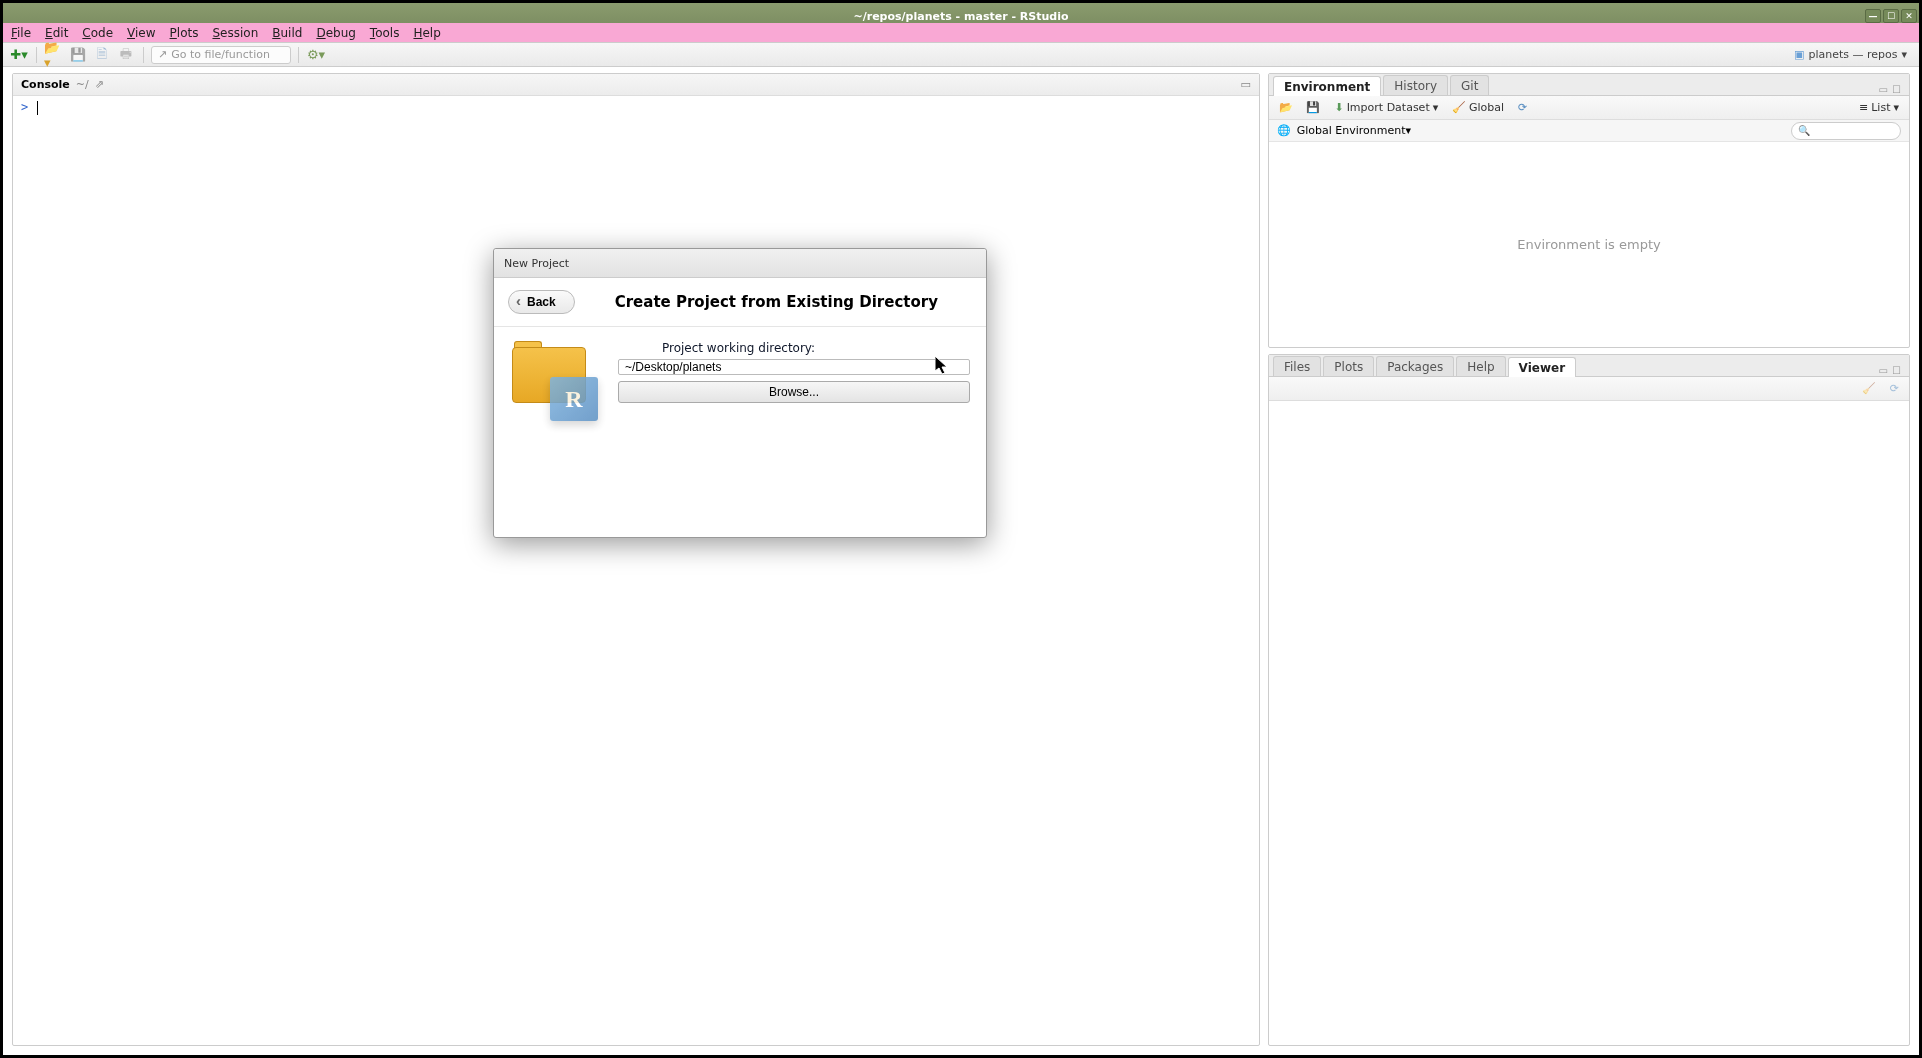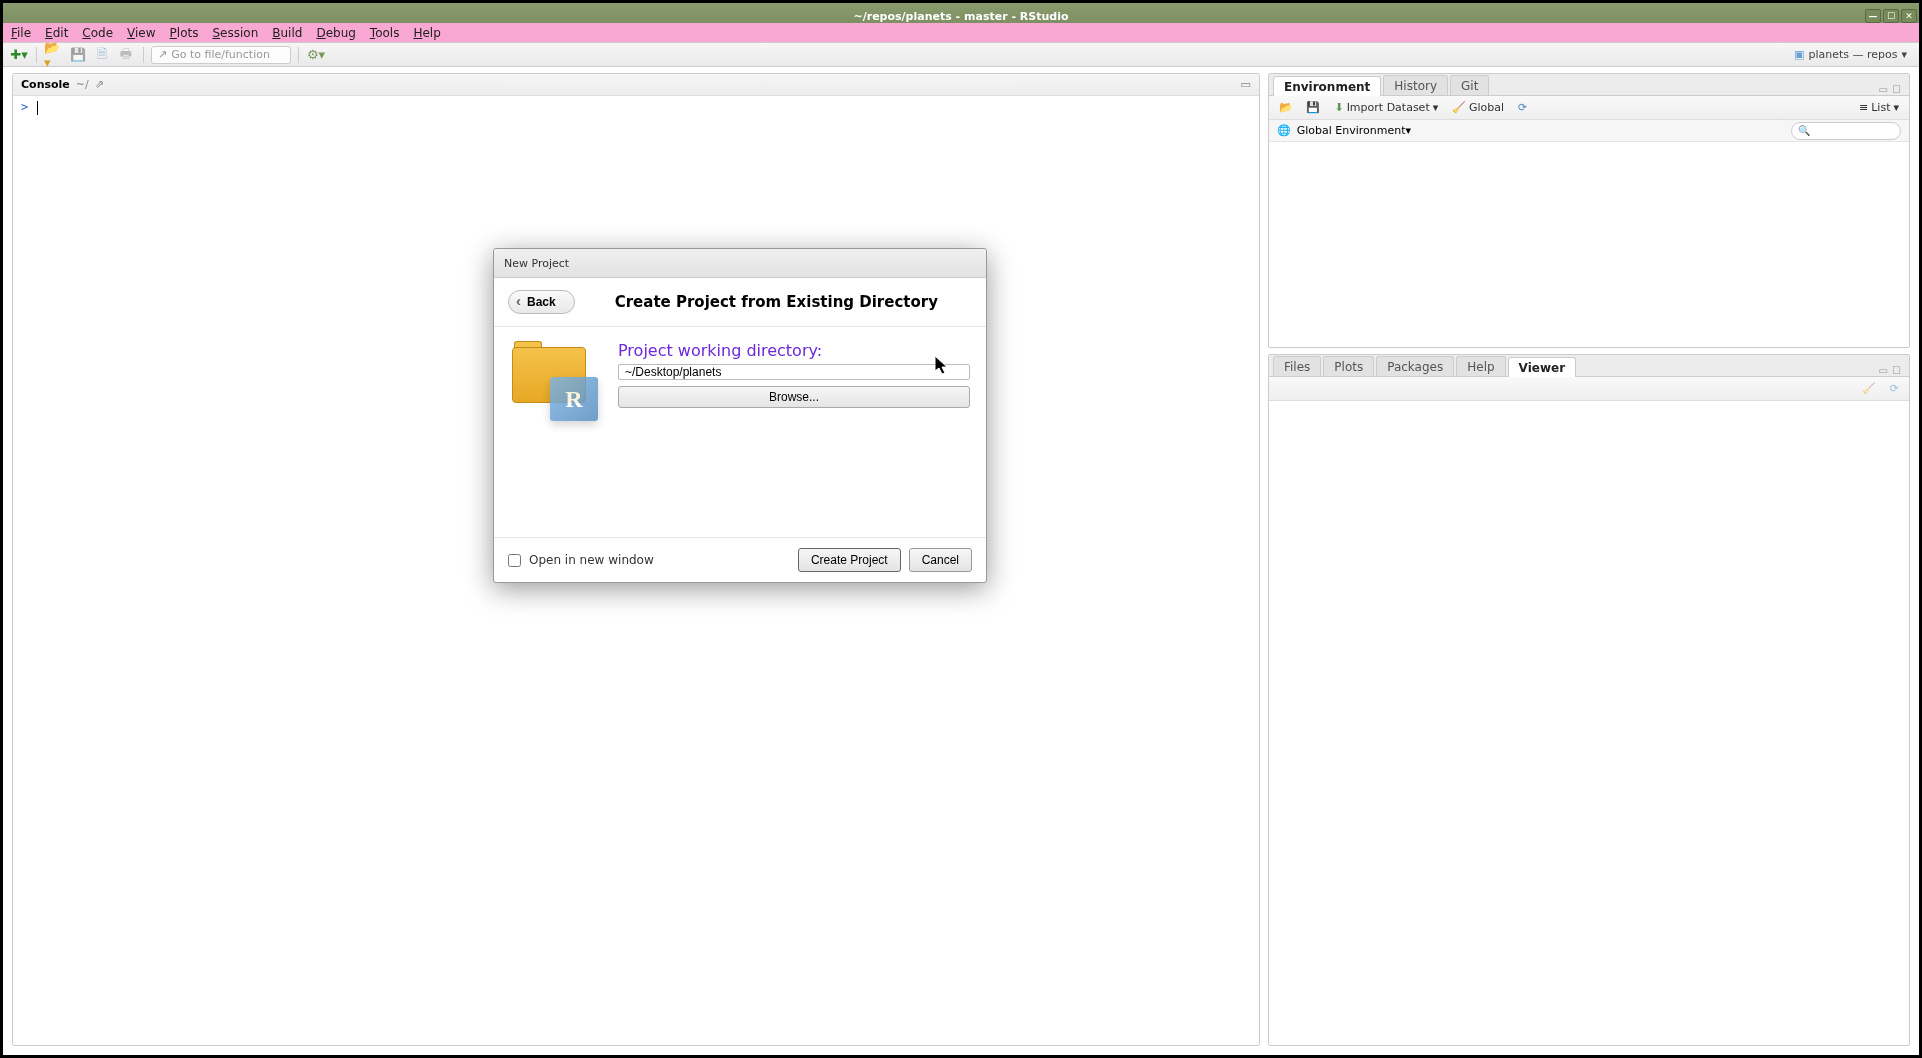--- a/index.html
+++ b/index.html
@@ -328,21 +328,21 @@
   display: flex;
   align-items: center;
   justify-content: center;
   color: #fff;
   font-family: Georgia, serif;
   font-size: 24px;
   font-weight: bold;
   box-shadow: 0 4px 10px rgba(0,0,0,0.2);
 }
 .form-col { flex: 1; }
-.form-label { font-size: 16px; color: #6d28d9; margin-bottom: 4px; }
+.form-label { font-size: 12px; color: #0f172a; margin-bottom: 4px; margin-left: 44px; }
 .input-row { display: flex; gap: 6px; flex-direction: column; }
 .text-input {
   flex: 1;
   height: 22px;
   border: 1px solid #bbb;
   border-radius: 2px;
   padding: 0 6px;
   font-size: 12px;
   background: #fff;
 }
@@ -470,20 +470,21 @@
         </div>
         <div class="env-row">
           <span style="color:#4a9a4a;">🌐</span>
           <span class="btnlike">
             <span>Global Environment</span>▾
           </span>
           <div class="search-box">
             <span>🔍</span>
           </div>
         </div>
+        <div class="env-empty">Environment is empty</div>
       </div>
 
       <div class="right-pane bottom">
         <div class="tabs">
           <div class="tab">Files</div>
           <div class="tab">Plots</div>
           <div class="tab">Packages</div>
           <div class="tab">Help</div>
           <div class="tab active">Viewer</div>
           <div class="tabs-right">
@@ -512,28 +513,18 @@
         <div class="r-cube">R</div>
       </div>
       <div class="form-col">
         <div class="form-label">Project working directory:</div>
         <div class="input-row">
           <input class="text-input" type="text" value="~/Desktop/planets" style="">
           <button class="browse-btn">Browse...</button>
         </div>
       </div>
     </div>
-    <div class="modal-footer">
-      <label>
-        <input type="checkbox" style="">
-        <span>Open in new window</span>
-      </label>
-      <div class="btns">
-        <button class="dlg-btn primary">Create Project</button>
-        <button class="dlg-btn">Cancel</button>
-      </div>
-    </div>
   </div>
 
   <svg class="cursor-pointer-overlay" width="16" height="20">
     <polygon points="0,0 0,15 4,12 7,18 10,17 7,11 12,11" fill="#000" stroke="#fff" stroke-width="1"></polygon>
   </svg>
 </div>
 
 </body></html>

